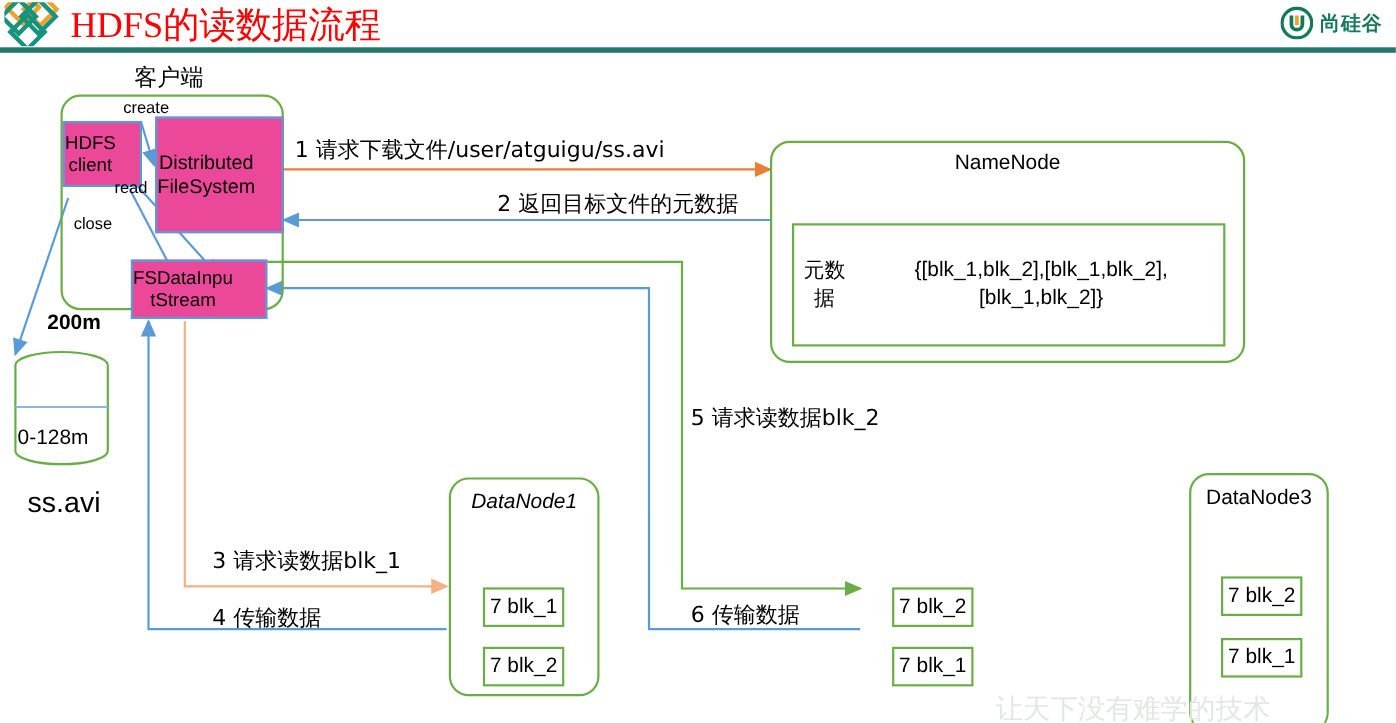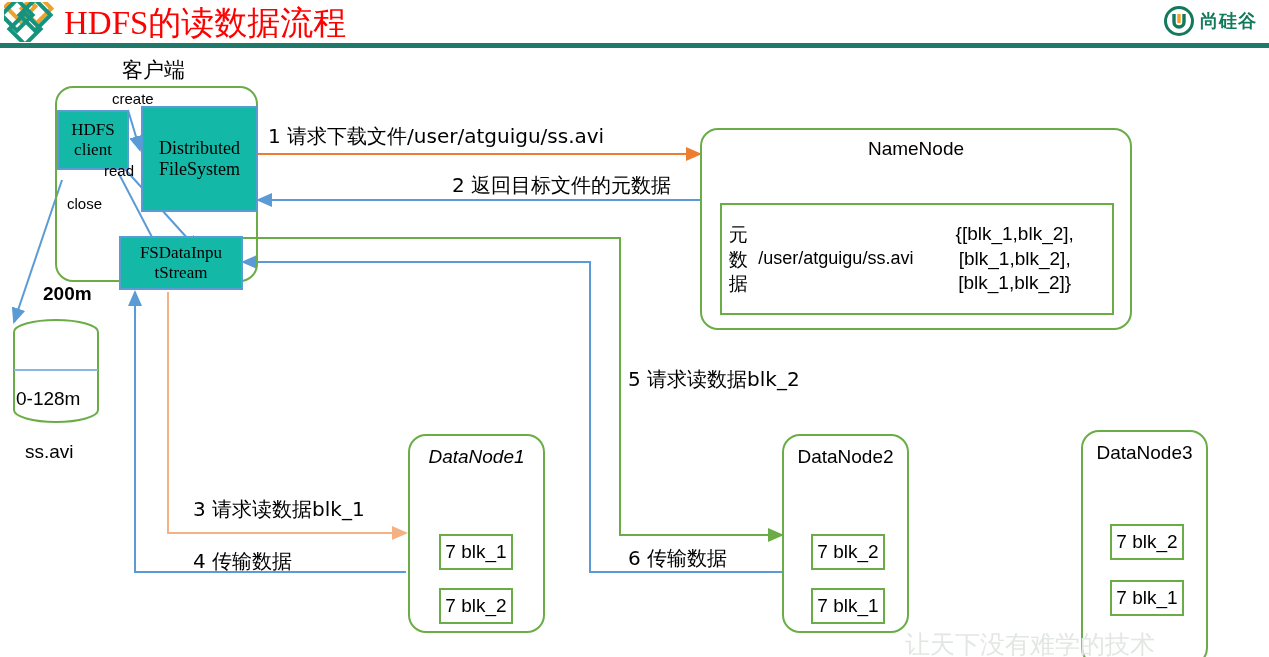--- a/index.html
+++ b/index.html
@@ -24,23 +24,23 @@
          align-items:center;gap:6px;}
   .brand-text{font-family:"DejaVu Sans",sans-serif;font-size:18px;
               font-weight:bold;color:#127a5a;letter-spacing:1px;}
 
   
   .lbl{position:absolute;white-space:nowrap;color:#000;}
   .zh{font-family:"DejaVu Sans","Liberation Sans",sans-serif;}
 
   .rbox{position:absolute;border:2px solid #6aad46;border-radius:18px;
         background:transparent;box-sizing:border-box;}
-  .sbox{position:absolute;border:2px solid #5b9bd5;background:#14b8a6;
+  .sbox{position:absolute;border:2px solid #5b9bd5;background:#ec4899;
         box-sizing:border-box;display:flex;align-items:center;
-        justify-content:center;text-align:center;line-height:1.15;font-family:Liberation Serif, serif;}
+        justify-content:flex-start;text-align:center;line-height:1.15;}
   .gbox{position:absolute;border:2px solid #6aad46;background:#fff;
         box-sizing:border-box;display:flex;align-items:center;
         justify-content:center;text-align:center;line-height:1.3;}
 
   .node-title{position:absolute;width:100%;text-align:center;font-size:19px;}
 
   svg.wires{position:absolute;left:0;top:0;width:1269px;height:657px;
             pointer-events:none;}
 
   .watermark{position:absolute;left:905px;top:628px;font-size:25px;
@@ -144,48 +144,44 @@
 
   <div class="lbl" style="left:43px;top:283px;font-size:19px;font-weight:bold;">200m</div>
 
   <svg style="position:absolute;left:10px;top:318px;width:92px;height:110px;">
     <ellipse cx="46" cy="14" rx="42" ry="12" fill="#fff" stroke="#6aad46" stroke-width="2"></ellipse>
     <path d="M4,14 L4,92 A42,12 0 0 0 88,92 L88,14" fill="#fff" stroke="#6aad46" stroke-width="2"></path>
     <line x1="4" y1="52" x2="88" y2="52" stroke="#8eb4e3" stroke-width="2"></line>
   </svg>
 
   <div class="lbl" style="left:16px;top:388px;font-size:19px;">0-128m</div>
-  <div class="lbl" style="left:25px;top:441px;font-size:19px;">ss.avi</div>
+  <div class="lbl" style="left:25px;top:441px;font-size:26px;">ss.avi</div>
 
   <div class="lbl zh" style="left:268px;top:123px;font-size:20px;">1 请求下载文件/user/atguigu/ss.avi</div>
   <div class="lbl zh" style="left:452px;top:172px;font-size:20px;">2 返回目标文件的元数据</div>
   <div class="lbl zh" style="left:193px;top:496px;font-size:20px;">3 请求读数据blk_1</div>
   <div class="lbl zh" style="left:193px;top:548px;font-size:20px;">4 传输数据</div>
   <div class="lbl zh" style="left:628px;top:366px;font-size:20px;">5 请求读数据blk_2</div>
   <div class="lbl zh" style="left:628px;top:545px;font-size:20px;">6 传输数据</div>
 
   <div class="rbox" style="left:700px;top:128px;width:432px;height:202px;">
     <div class="node-title" style="top:8px;">NameNode</div>
   </div>
   <div class="gbox" style="left:720px;top:203px;width:394px;height:112px;
        justify-content:center;gap:4px;">
     <div class="zh" style="font-size:19px;">元数据</div>
-    <div style="font-size:18px;">/user/atguigu/ss.avi</div>
     <div style="font-size:19px;">{[blk_1,blk_2],[blk_1,blk_2],[blk_1,blk_2]}</div>
   </div>
 
   <div class="rbox" style="left:408px;top:434px;width:137px;height:199px;">
     <div class="node-title" style="top:10px;font-style:italic;">DataNode1</div>
   </div>
   <div class="gbox" style="left:439px;top:534px;width:74px;height:36px;font-size:19px;">7 blk_1</div>
   <div class="gbox" style="left:439px;top:588px;width:74px;height:36px;font-size:19px;">7 blk_2</div>
 
-  <div class="rbox" style="left:782px;top:434px;width:127px;height:199px;">
-    <div class="node-title" style="top:10px;">DataNode2</div>
-  </div>
   <div class="gbox" style="left:811px;top:534px;width:74px;height:36px;font-size:19px;">7 blk_2</div>
   <div class="gbox" style="left:811px;top:588px;width:74px;height:36px;font-size:19px;">7 blk_1</div>
 
   <div class="rbox" style="left:1081px;top:430px;width:127px;height:236px;">
     <div class="node-title" style="top:10px;">DataNode3</div>
   </div>
   <div class="gbox" style="left:1110px;top:524px;width:74px;height:36px;font-size:19px;">7 blk_2</div>
   <div class="gbox" style="left:1110px;top:580px;width:74px;height:36px;font-size:19px;">7 blk_1</div>
 
   <div class="watermark zh">让天下没有难学的技术</div>

